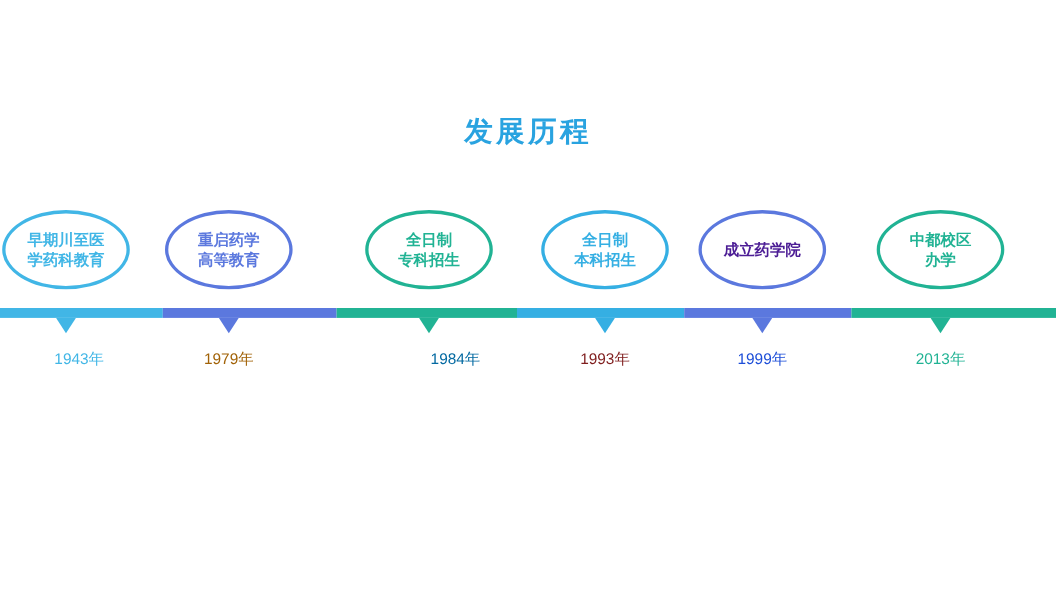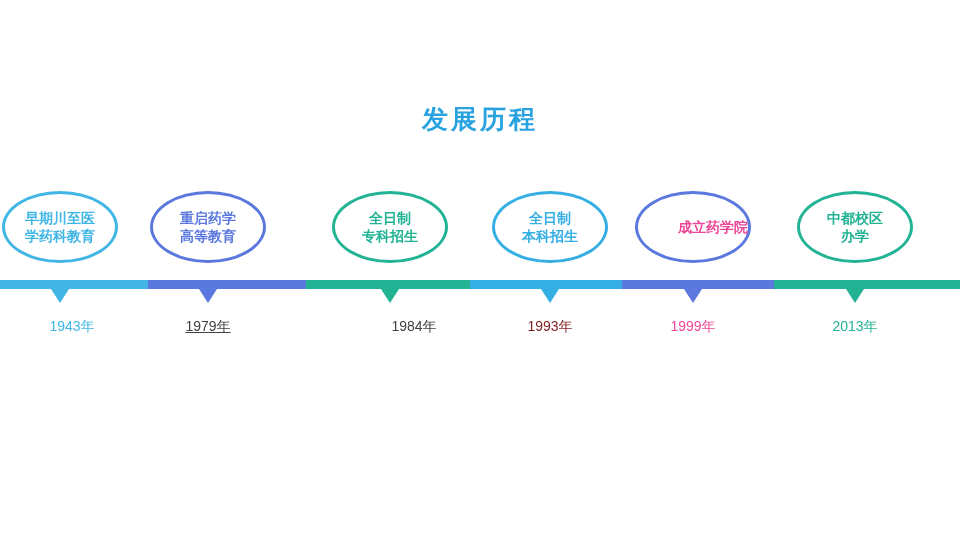--- a/index.html
+++ b/index.html
@@ -92,47 +92,47 @@
     <div class="tri" style="border-top-color: rgb(65, 182, 230);"></div>
     <div class="year" style="color: rgb(65, 182, 230); margin-left: 24px;">1943年</div>
   </div>
 
   <div class="item" style="left:208px">
     <div class="oval" style="border-color: rgb(91, 120, 222); color: rgb(91, 120, 222);">
       <span class="oval-label">重启药学
 高等教育</span>
     </div>
     <div class="tri" style="border-top-color: rgb(91, 120, 222);"></div>
-    <div class="year" style="color: #404040; text-decoration: underline;">1979年</div>
+    <div class="year" style="color: #a16207;">1979年</div>
   </div>
 
   <div class="item" style="left:390px">
     <div class="oval" style="border-color: rgb(33, 179, 148); color: rgb(33, 179, 148);">
       <span class="oval-label">全日制
 专科招生</span>
     </div>
     <div class="tri" style="border-top-color: rgb(33, 179, 148);"></div>
-    <div class="year" style="color: #404040; margin-left: 48px;">1984年</div>
+    <div class="year" style="color: #0369a1; margin-left: 48px;">1984年</div>
   </div>
 
   <div class="item" style="left:550px">
     <div class="oval" style="border-color: rgb(53, 175, 227); color: rgb(53, 175, 227);">
       <span class="oval-label">全日制
 本科招生</span>
     </div>
     <div class="tri" style="border-top-color: rgb(53, 175, 227);"></div>
     <div class="year" style="color: #7f1d1d;">1993年</div>
   </div>
 
   <div class="item" style="left:693px">
-    <div class="oval" style="border-color: rgb(91, 120, 222); color: #ec4899; justify-content: flex-end;">
+    <div class="oval" style="border-color: rgb(91, 120, 222); color: #4c1d95;">
       <span class="oval-label">成立药学院</span>
     </div>
     <div class="tri" style="border-top-color: rgb(91, 120, 222);"></div>
-    <div class="year" style="color: #ec4899;">1999年</div>
+    <div class="year" style="color: #1d4ed8;">1999年</div>
   </div>
 
   <div class="item" style="left:855px">
     <div class="oval" style="border-color: rgb(33, 179, 148); color: rgb(33, 179, 148);">
       <span class="oval-label">中都校区
 办学</span>
     </div>
     <div class="tri" style="border-top-color: rgb(33, 179, 148);"></div>
     <div class="year" style="color: rgb(33, 179, 148);">2013年</div>
   </div>

